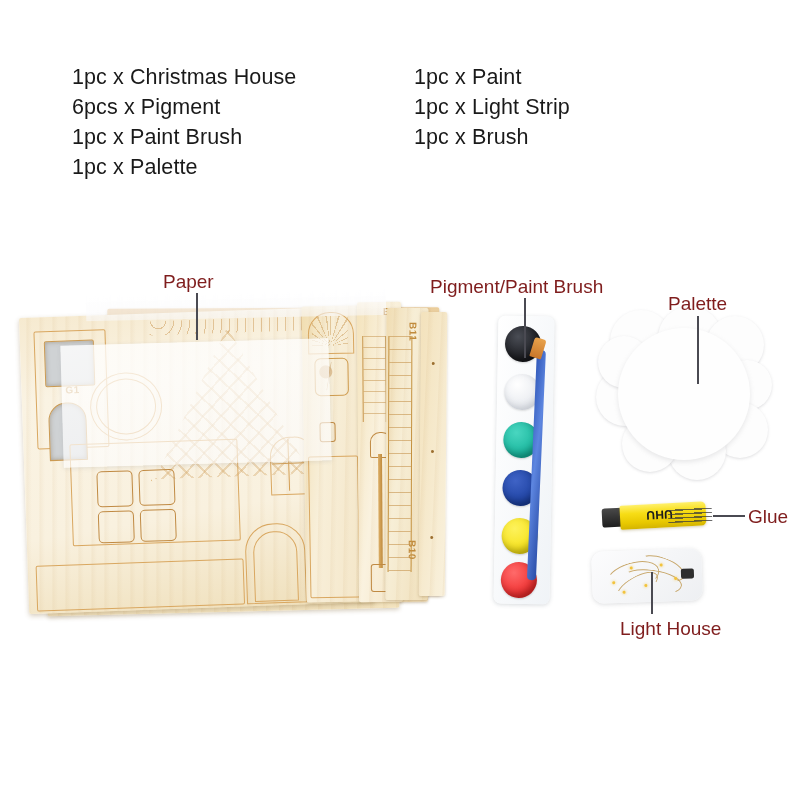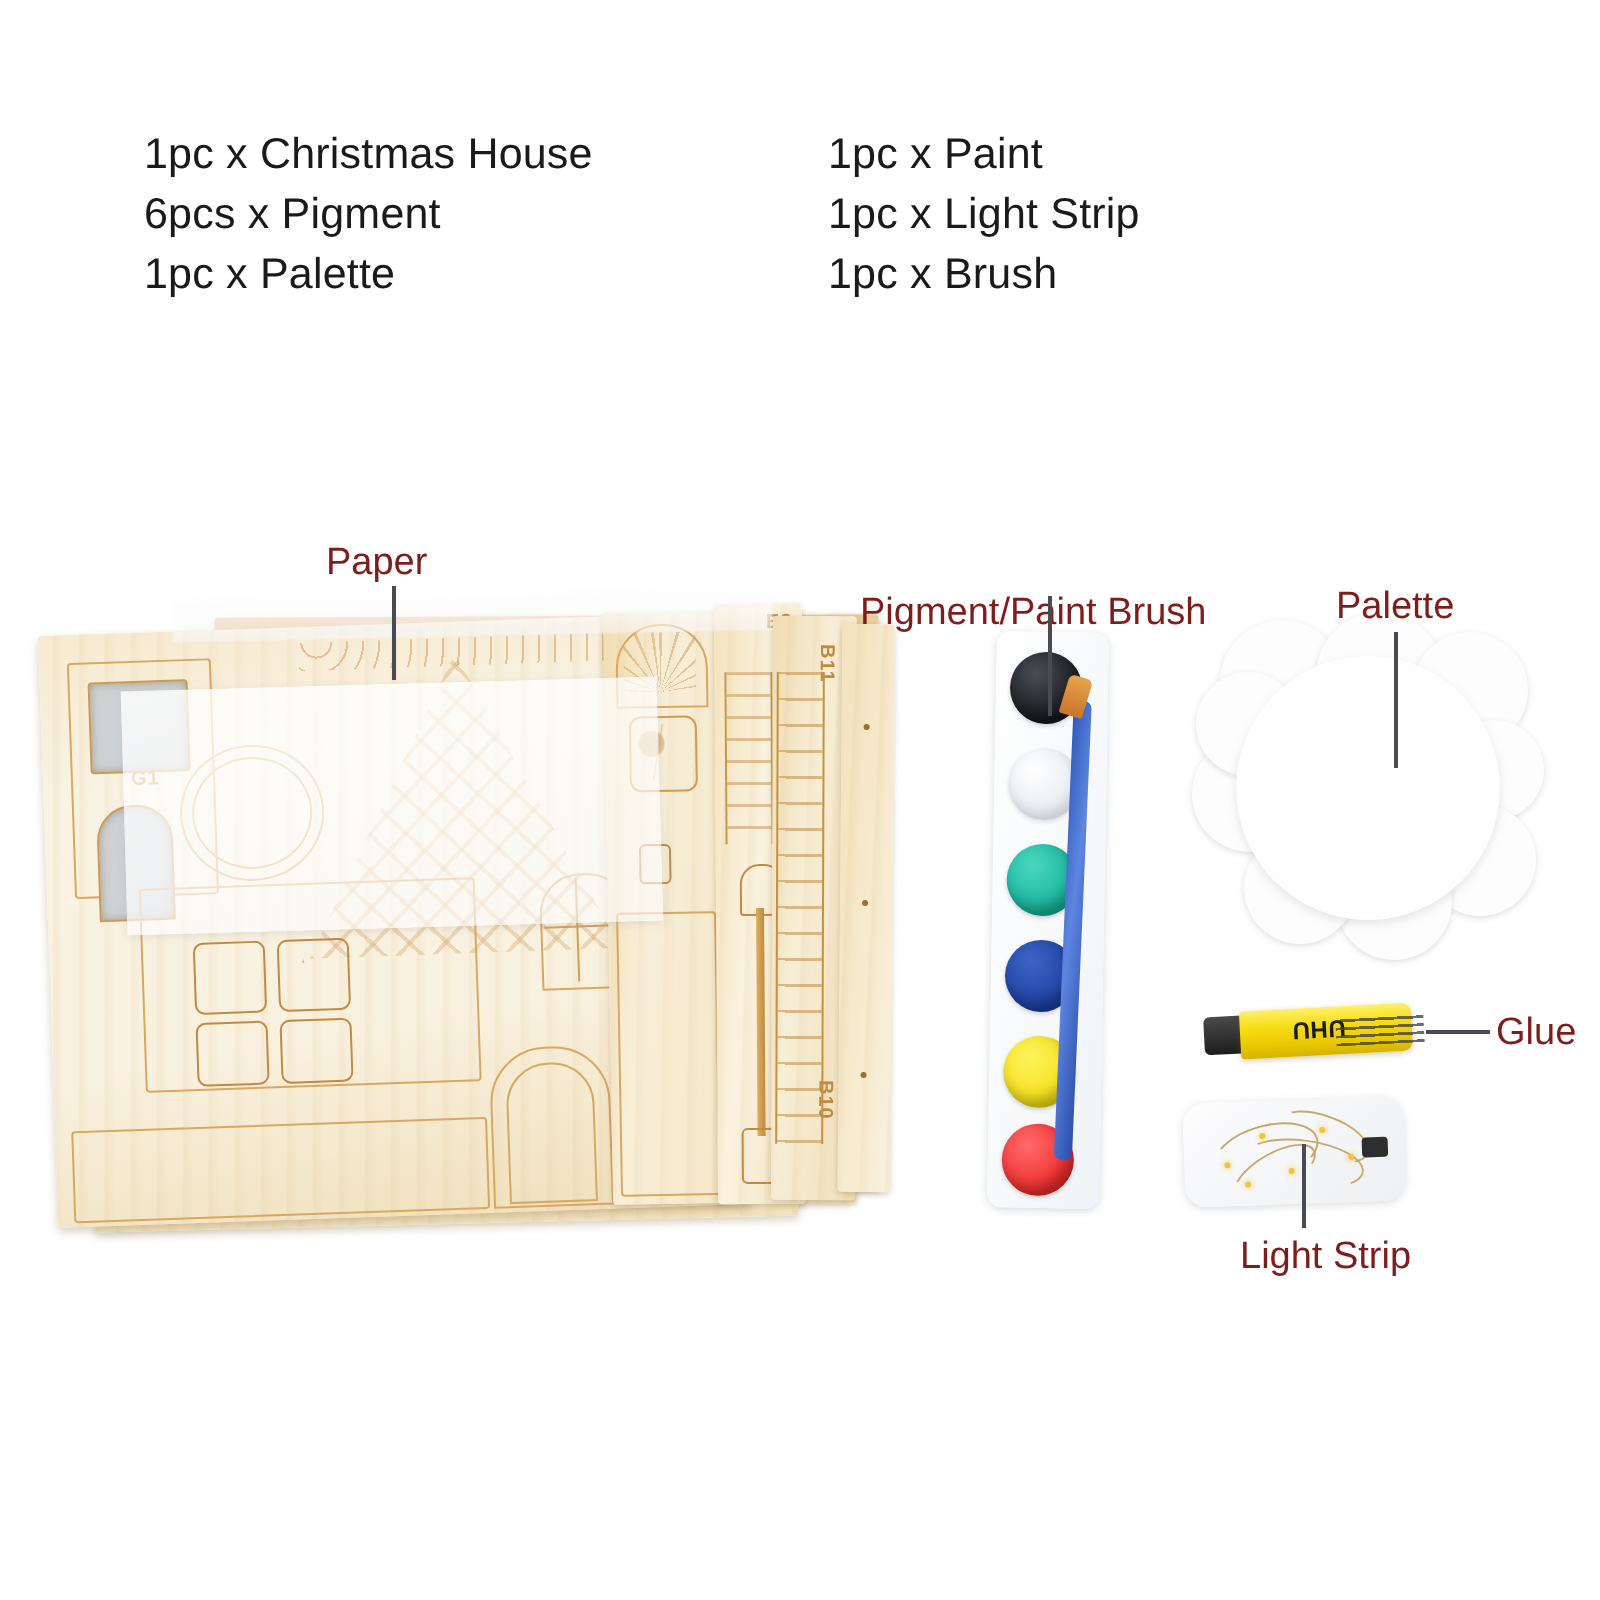--- a/index.html
+++ b/index.html
@@ -134,20 +134,21 @@
 </style>
 </head>
 <body>
 
 <div id="stage">
 
   <div class="contents">
     <div class="col col-left">
       <div>1pc x Christmas House</div>
       <div>6pcs x Pigment</div>
+      <div>1pc x Paint Brush</div>
       <div>1pc x Palette</div>
     </div>
     <div class="col col-right">
       <div>1pc x Paint</div>
       <div>1pc x Light Strip</div>
       <div>1pc x Brush</div>
     </div>
   </div>
 
   <div class="photo">
@@ -309,25 +310,25 @@
       <div class="led" style="left:68px;top:14px;"></div>
       <div class="led" style="left:82px;top:28px;"></div>
       <div class="led" style="left:30px;top:40px;"></div>
       <div class="battbox"></div>
     </div>
   </div>
 
   <div class="lbl" style="left:163px;top:271px;">Paper</div>
   <div class="lead v" style="left:196px;top:293px;height:47px;"></div>
 
-  <div class="lbl" style="left:430px;top:276px;margin-top:20px;">Pigment/Paint Brush</div>
+  <div class="lbl" style="left:430px;top:276px;">Pigment/Paint Brush</div>
   <div class="lead v" style="left:524px;top:298px;height:60px;"></div>
 
   <div class="lbl" style="left:668px;top:293px;">Palette</div>
   <div class="lead v" style="left:697px;top:316px;height:68px;"></div>
 
   <div class="lbl" style="left:748px;top:506px;">Glue</div>
   <div class="lead h" style="left:713px;top:515px;width:32px;"></div>
 
-  <div class="lbl" style="left:620px;top:618px;">Light Strip</div>
+  <div class="lbl" style="left:620px;top:618px;">Light House</div>
   <div class="lead v" style="left:651px;top:572px;height:42px;"></div>
 
 </div>
 
 </body></html>

